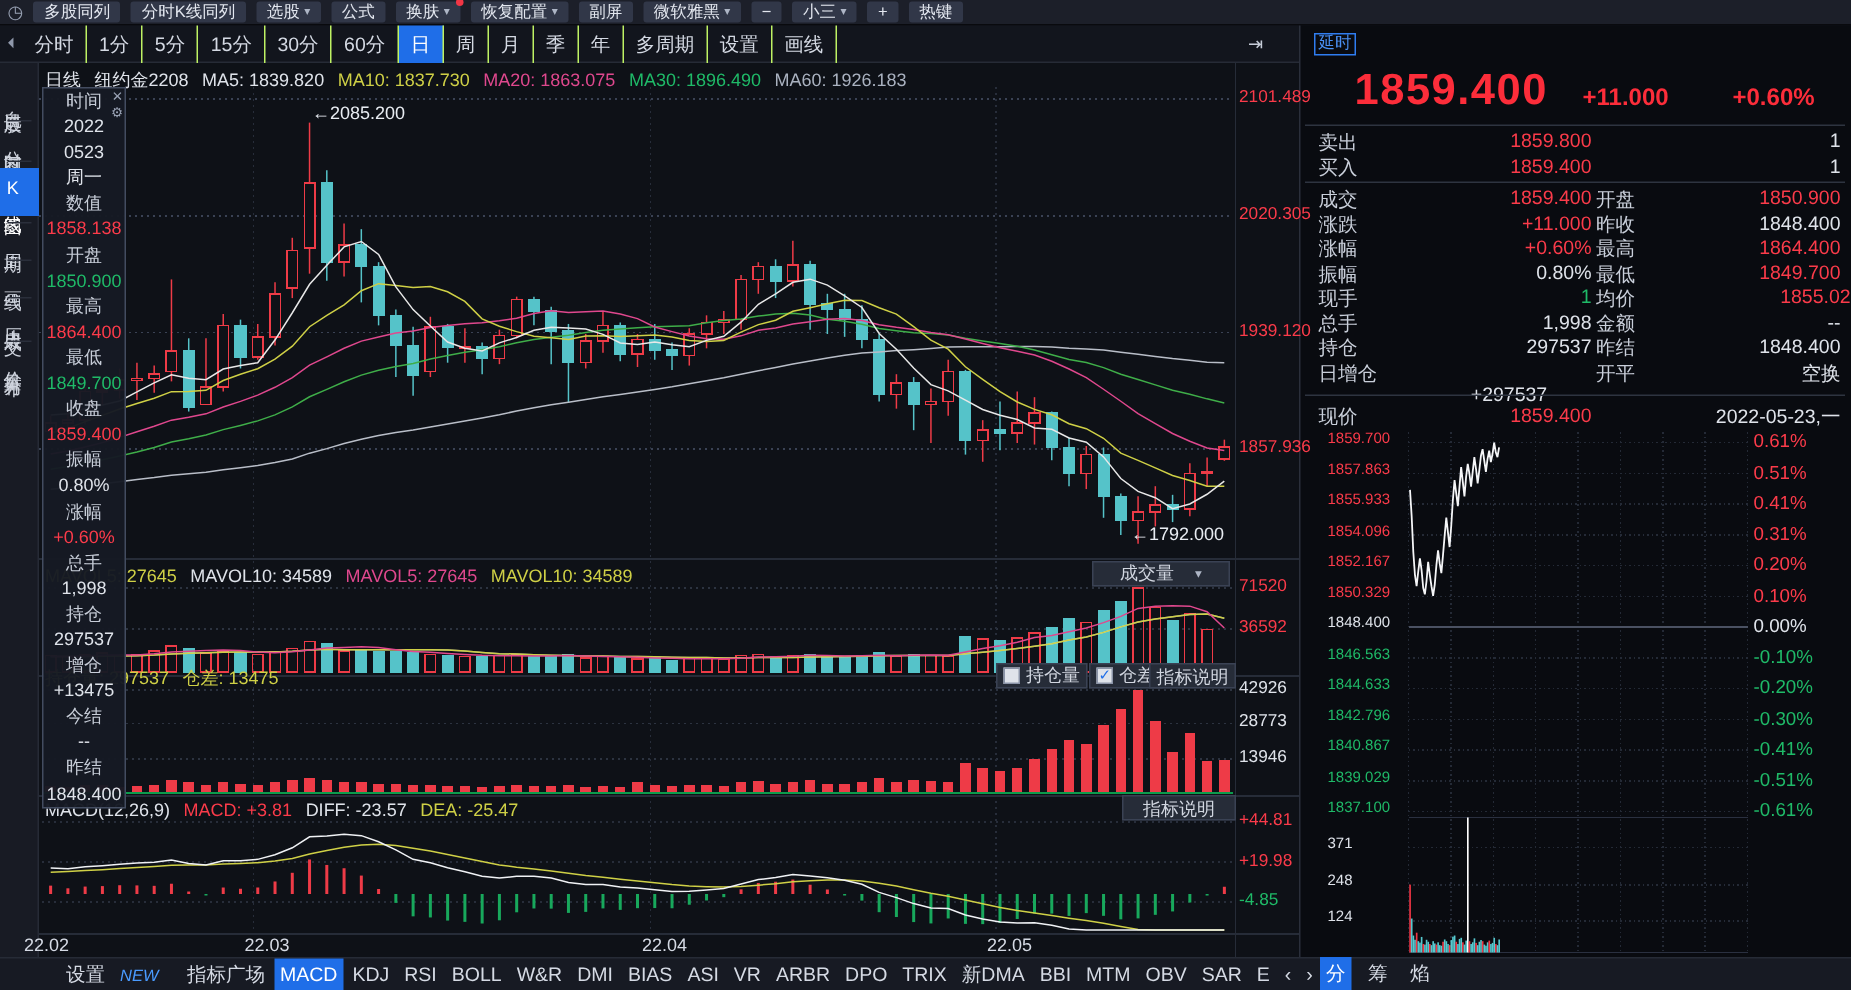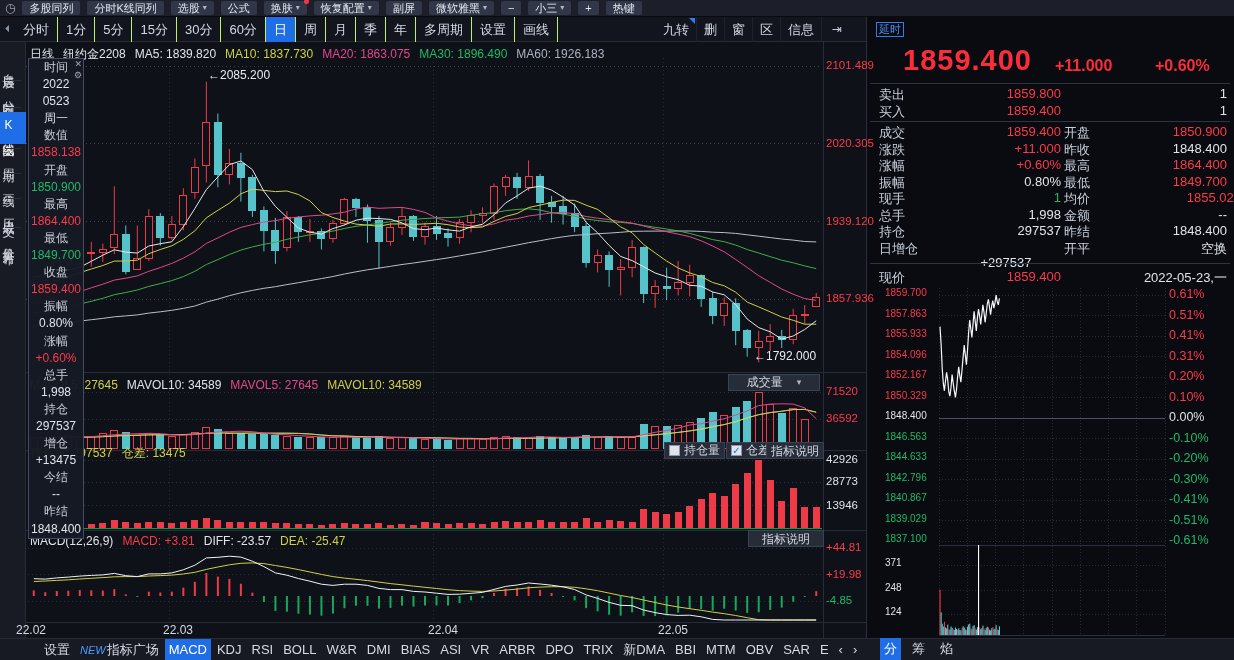--- a/index.html
+++ b/index.html
@@ -68,21 +68,21 @@
   .q-label{position:absolute;color:#c9cfda;font-size:13px;white-space:nowrap;}
   .q-val{position:absolute;font-size:13px;text-align:right;width:110px;white-space:nowrap;}
   .rp-pl{position:absolute;left:18px;width:66px;text-align:left;font-size:10px;}
   .rp-pct{position:absolute;left:302px;font-size:12.5px;}
   #intraday-svg{position:absolute;left:0px;top:269px;}
   
   #bottombar{position:absolute;left:0;top:638px;width:1234px;height:22px;background:#171a23;border-top:1px solid #262b36;
              display:flex;align-items:center;padding-left:40px;box-sizing:border-box;gap:2px;z-index:9;}
   .bt{color:#d5dae4;font-size:13px;height:22px;line-height:22px;padding:0 4px;white-space:nowrap;}
   .bt.active{background:#1f6ee8;color:#fff;}
-  .bt .pfx{color:#4a9bff;font-style:italic;font-size:11px;margin-right:1px;}
+  .bt .pfx{color:#4a9bff;font-style:italic;font-size:11px;margin-right:19px;}
   #mini-tabs{position:absolute;left:880px;top:638px;height:22px;display:flex;gap:7px;z-index:10;}
 </style>
 </head>
 <body>
 
 <div id="root">
 
   <div id="menubar">
     <span class="clock">◷</span>
     <div id="menubar-items" style="display:flex;gap:7px;align-items:center;">
@@ -140,27 +140,20 @@
         <div class="tf">30分</div>
         <div class="tf">60分</div>
         <div class="tf active">日</div>
         <div class="tf">周</div>
         <div class="tf">月</div>
         <div class="tf">季</div>
         <div class="tf">年</div>
         <div class="tf">多周期</div>
         <div class="tf">设置</div>
         <div class="tf">画线</div>
-      </div>
-    <div id="tools">
-        <div class="tool corner">九转</div>
-        <div class="tool">删</div>
-        <div class="tool">窗</div>
-        <div class="tool">区</div>
-        <div class="tool">信息</div>
       </div>
     <div id="tb-endarrow">⇥</div>
   </div>
 
   <div id="sidebar">
       <div class="sb-item">自选股</div>
       <div class="sb-div"></div>
       <div class="sb-item">分时图</div>
       <div class="sb-div"></div>
       <div class="sb-item active">K线图</div>

